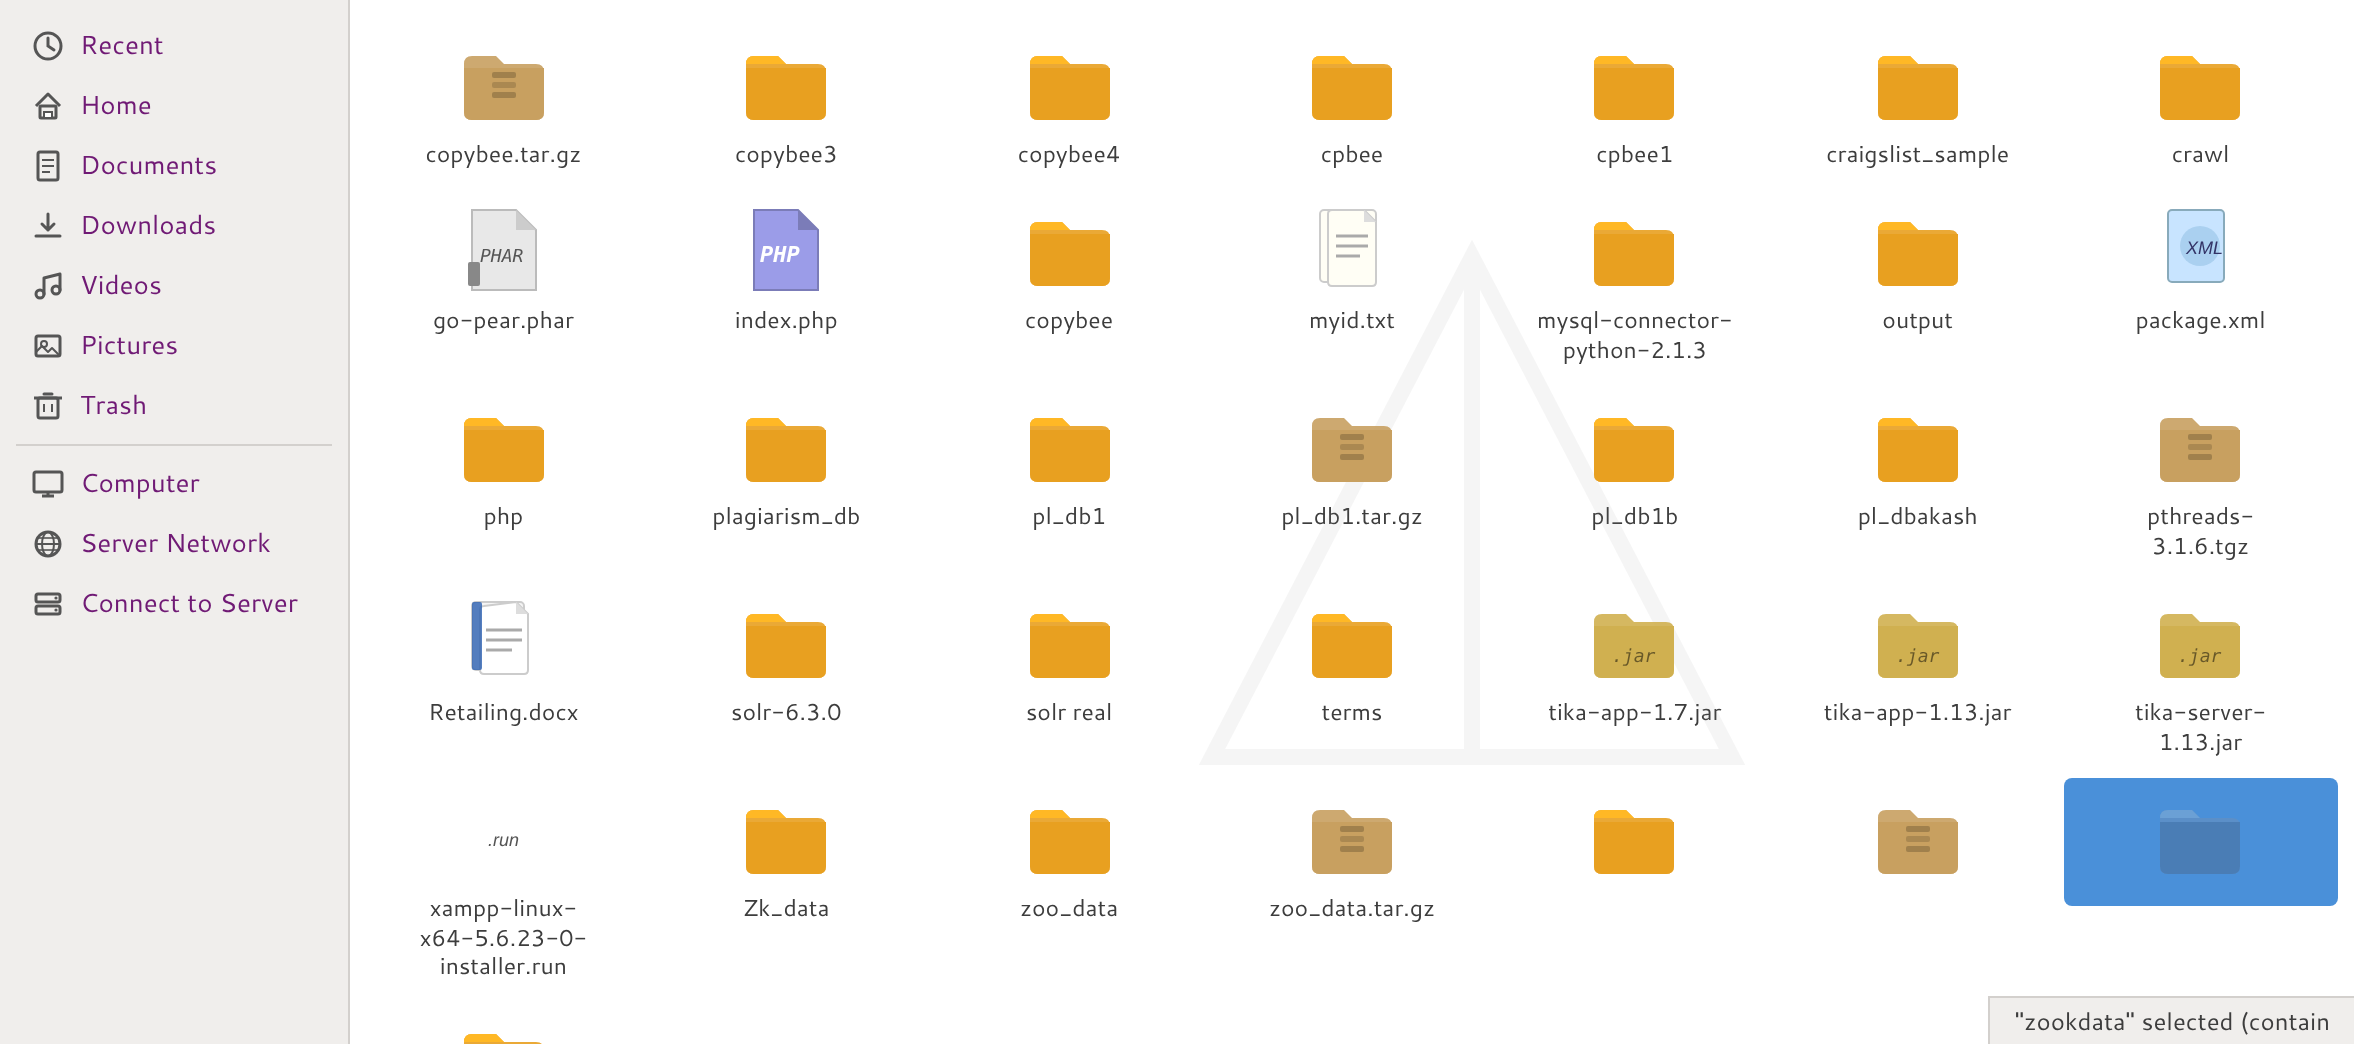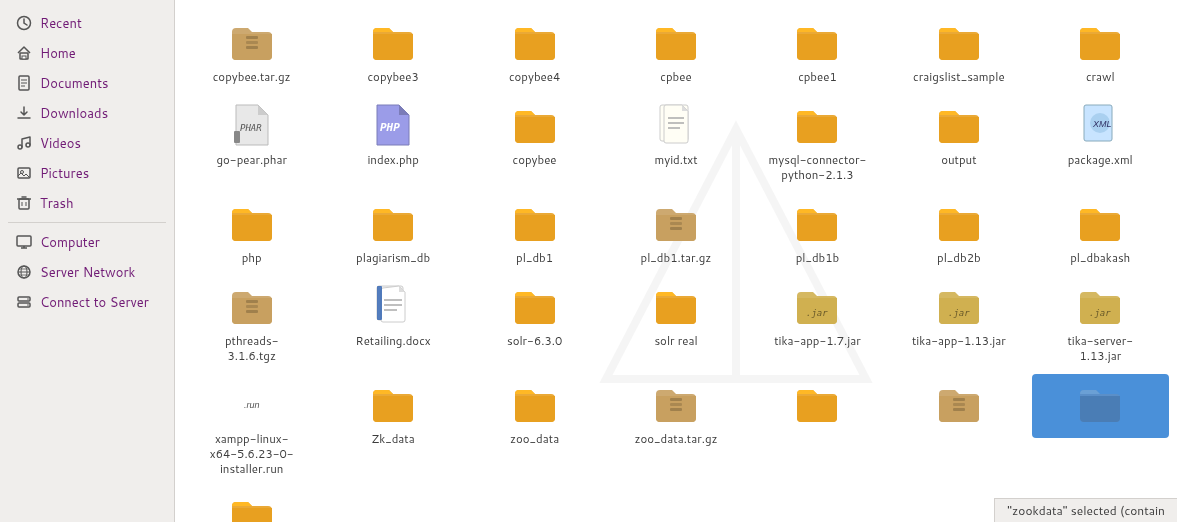--- a/index.html
+++ b/index.html
@@ -436,30 +436,20 @@
         <span class="file-name">pl_db1b</span>
       </div>
       <div class="file-item">
         <div class="file-icon">
           <svg width="48" height="48" viewBox="0 0 48 48" xmlns="http://www.w3.org/2000/svg">
     <path d="M4 14 Q4 10 8 10 L20 10 L24 14 L40 14 Q44 14 44 18 L44 38 Q44 42 40 42 L8 42 Q4 42 4 38 Z" fill="#e8a020" opacity="0.9"></path>
     <path d="M4 16 L44 16 L44 38 Q44 42 40 42 L8 42 Q4 42 4 38 Z" fill="#e8a020"></path>
     <path d="M4 14 Q4 10 8 10 L20 10 L24 14 Z" fill="#e8a020" filter="brightness(1.15)"></path>
   </svg>
         </div>
-        <span class="file-name">pl_db2b</span>
-      </div>
-      <div class="file-item">
-        <div class="file-icon">
-          <svg width="48" height="48" viewBox="0 0 48 48" xmlns="http://www.w3.org/2000/svg">
-    <path d="M4 14 Q4 10 8 10 L20 10 L24 14 L40 14 Q44 14 44 18 L44 38 Q44 42 40 42 L8 42 Q4 42 4 38 Z" fill="#e8a020" opacity="0.9"></path>
-    <path d="M4 16 L44 16 L44 38 Q44 42 40 42 L8 42 Q4 42 4 38 Z" fill="#e8a020"></path>
-    <path d="M4 14 Q4 10 8 10 L20 10 L24 14 Z" fill="#e8a020" filter="brightness(1.15)"></path>
-  </svg>
-        </div>
         <span class="file-name">pl_dbakash</span>
       </div>
       <div class="file-item">
         <div class="file-icon">
           <svg width="48" height="48" viewBox="0 0 48 48" xmlns="http://www.w3.org/2000/svg">
     <path d="M4 14 Q4 10 8 10 L20 10 L24 14 L40 14 Q44 14 44 18 L44 38 Q44 42 40 42 L8 42 Q4 42 4 38 Z" fill="#c8a060" opacity="0.9"></path>
     <path d="M4 16 L44 16 L44 38 Q44 42 40 42 L8 42 Q4 42 4 38 Z" fill="#c8a060"></path>
     <rect x="18" y="18" width="12" height="3" rx="1" fill="rgba(0,0,0,0.2)"></rect>
     <rect x="18" y="23" width="12" height="3" rx="1" fill="rgba(0,0,0,0.15)"></rect>
     <rect x="18" y="28" width="12" height="3" rx="1" fill="rgba(0,0,0,0.2)"></rect>
@@ -497,20 +487,30 @@
     <path d="M4 14 Q4 10 8 10 L20 10 L24 14 L40 14 Q44 14 44 18 L44 38 Q44 42 40 42 L8 42 Q4 42 4 38 Z" fill="#e8a020" opacity="0.9"></path>
     <path d="M4 16 L44 16 L44 38 Q44 42 40 42 L8 42 Q4 42 4 38 Z" fill="#e8a020"></path>
     <path d="M4 14 Q4 10 8 10 L20 10 L24 14 Z" fill="#e8a020" filter="brightness(1.15)"></path>
   </svg>
         </div>
         <span class="file-name">solr real</span>
       </div>
       <div class="file-item">
         <div class="file-icon">
           <svg width="48" height="48" viewBox="0 0 48 48" xmlns="http://www.w3.org/2000/svg">
+    <path d="M4 14 Q4 10 8 10 L20 10 L24 14 L40 14 Q44 14 44 18 L44 38 Q44 42 40 42 L8 42 Q4 42 4 38 Z" fill="#e8a020" opacity="0.9"></path>
+    <path d="M4 16 L44 16 L44 38 Q44 42 40 42 L8 42 Q4 42 4 38 Z" fill="#e8a020"></path>
+    <path d="M4 14 Q4 10 8 10 L20 10 L24 14 Z" fill="#e8a020" filter="brightness(1.15)"></path>
+  </svg>
+        </div>
+        <span class="file-name">terms</span>
+      </div>
+      <div class="file-item">
+        <div class="file-icon">
+          <svg width="48" height="48" viewBox="0 0 48 48" xmlns="http://www.w3.org/2000/svg">
     <path d="M4 14 Q4 10 8 10 L20 10 L24 14 L40 14 Q44 14 44 18 L44 38 Q44 42 40 42 L8 42 Q4 42 4 38 Z" fill="#d0b050" opacity="0.9"></path>
     <path d="M4 16 L44 16 L44 38 Q44 42 40 42 L8 42 Q4 42 4 38 Z" fill="#d0b050"></path>
     <text x="13" y="34" font-size="9" fill="rgba(0,0,0,0.5)" font-family="monospace">.jar</text>
   </svg>
         </div>
         <span class="file-name">tika-app-1.7.jar</span>
       </div>
       <div class="file-item">
         <div class="file-icon">
           <svg width="48" height="48" viewBox="0 0 48 48" xmlns="http://www.w3.org/2000/svg">

